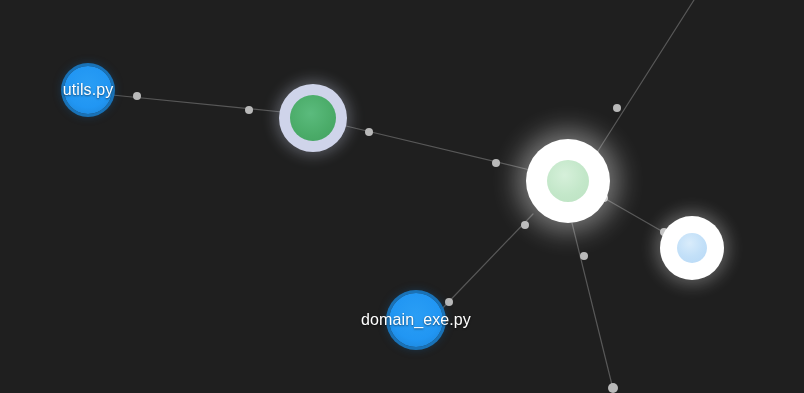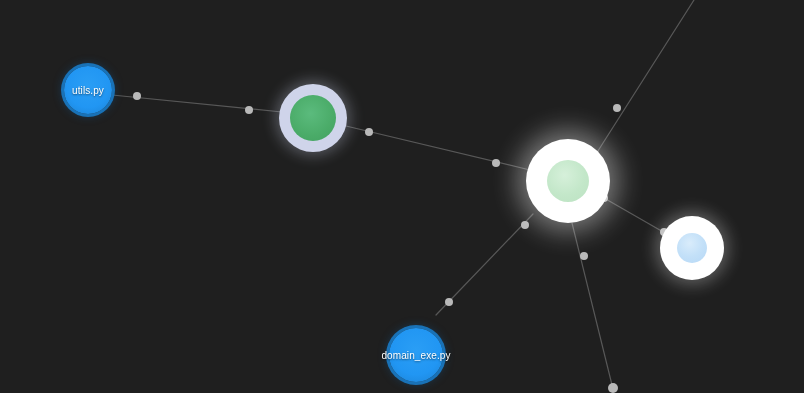--- a/index.html
+++ b/index.html
@@ -38,21 +38,21 @@
     justify-content: center;
     box-sizing: border-box;
   }
   .node-label {
     position: absolute;
     left: 50%;
     top: 50%;
     transform: translate(-50%, -50%);
     white-space: nowrap;
     font-family: "Liberation Sans", sans-serif;
-    font-size: 10px;
+    font-size: 16px;
     letter-spacing: 0.1px;
     pointer-events: none;
     text-align: center;
   }
   
   .node-blue {
     background: radial-gradient(circle at 50% 42%, #2a9ef5 0%, #2196f3 58%, #1e8ae0 82%, #1b7ccb 100%);
     box-shadow: 0 0 0 3px rgba(25,118,190,0.95), 0 0 10px 2px rgba(20,90,150,0.45);
   }
   .node-blue .node-label {
@@ -128,18 +128,18 @@
       </div>
       <div class="node node-green-halo" style="left: 313px; top: 118px; width: 68px; height: 68px;">
         <div class="inner" style="width: 46px; height: 46px;"></div>
       </div>
       <div class="node node-white-halo" style="left: 568px; top: 181px; width: 84px; height: 84px;">
         <div class="inner-green" style="width: 42px; height: 42px;"></div>
       </div>
       <div class="node node-white-blue" style="left: 692px; top: 248px; width: 64px; height: 64px;">
         <div class="inner-blue" style="width: 30px; height: 30px;"></div>
       </div>
-      <div class="node node-blue" style="left: 416px; top: 355px; width: 54px; height: 54px;">
+      <div class="node node-blue" style="left: 416px; top: 320px; width: 54px; height: 54px;">
         <span class="node-label">domain_exe.py</span>
       </div>
     </div>
 
 </div>
 
 </body></html>

